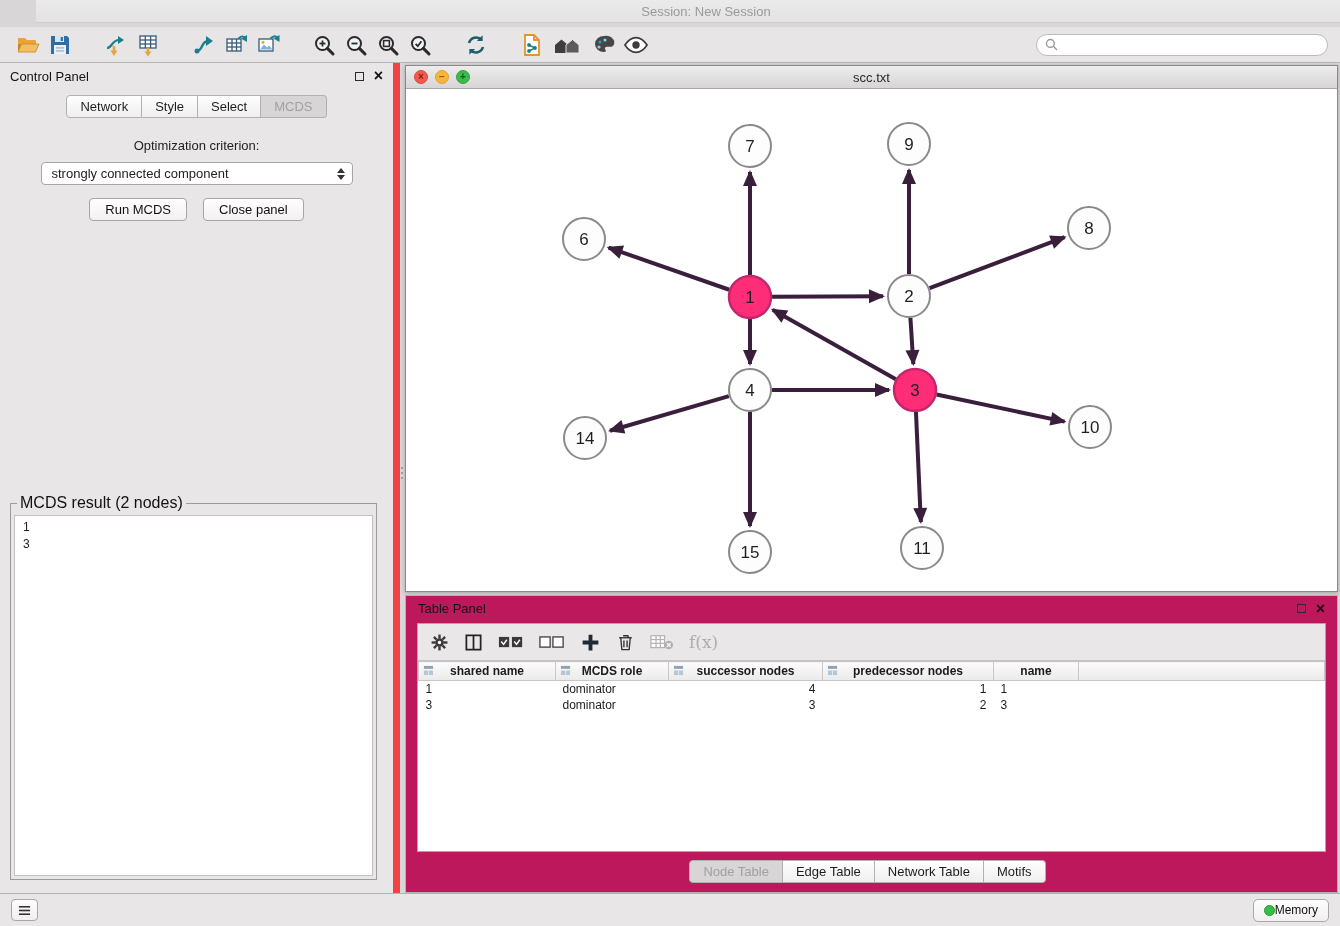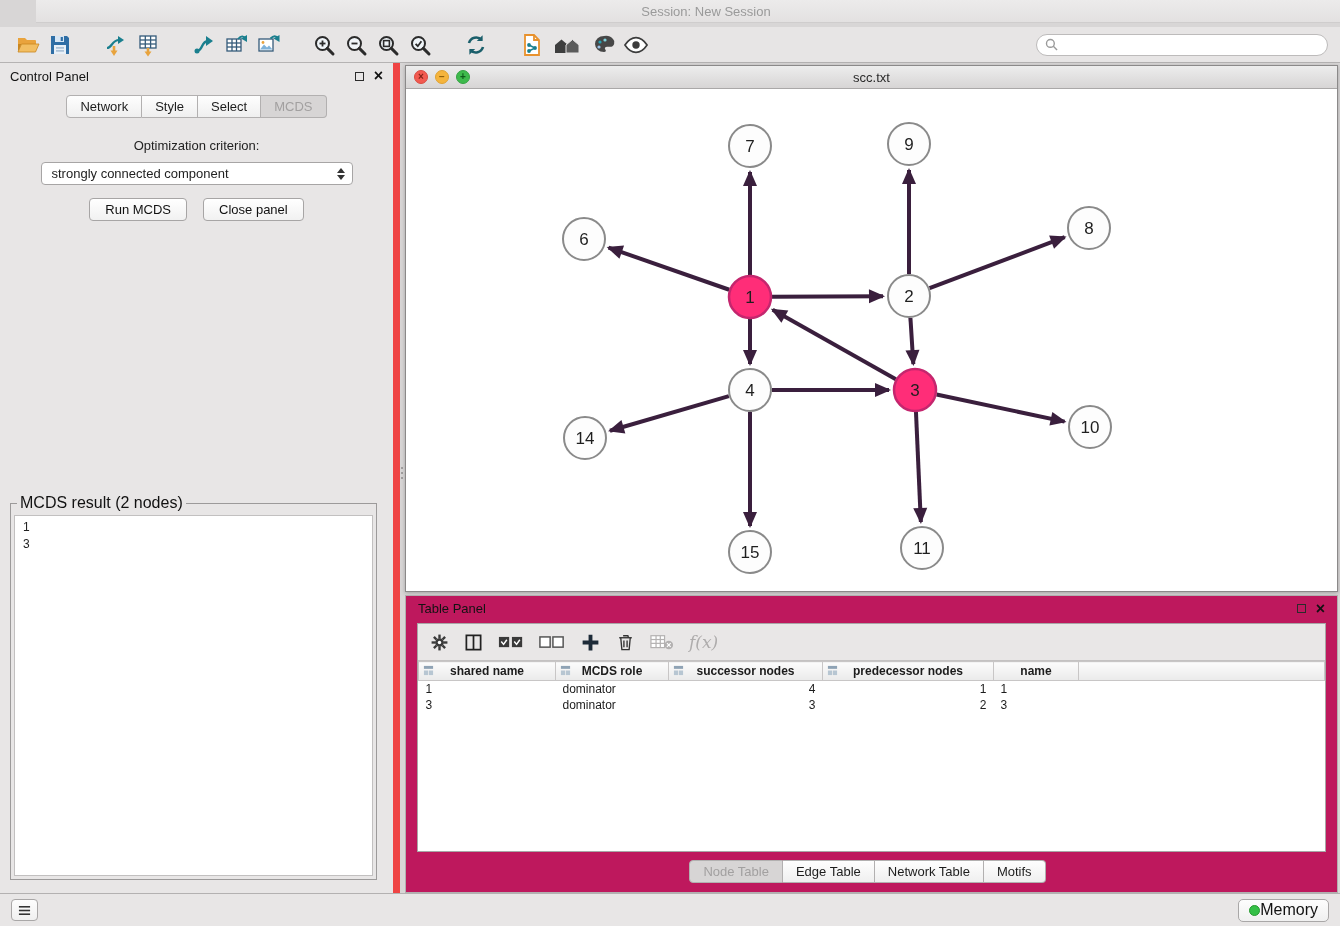--- a/index.html
+++ b/index.html
@@ -79,40 +79,40 @@
   
   .table-panel { position:absolute; left:405px; top:595px; width:933px; bottom:33px;
     background:#be185d; border:1px solid #b2b0b0; }
   .tp-header { height:25px; display:flex; align-items:center; padding:0 12px; color:#131313; }
   .table-card { position:absolute; left:11px; right:11px; top:27px; bottom:40px;
     background:#fff; border:1px solid #a8a6a6; display:flex; flex-direction:column; }
   .table-toolbar { height:37px; background:#e9e7e7; border-bottom:1px solid #c4c2c2;
     display:flex; align-items:center; padding:0 12px; gap:15px; }
   .tt-btn { display:flex; align-items:center; justify-content:center; }
   .tt-btn svg { display:block; }
-  .fx { font-family:"DejaVu Serif", serif; font-style:italic; color:#aeacac; font-size:17px; }
+  .fx { font-family:"DejaVu Serif", serif; color:#aeacac; font-size:17px; }
   .table-area { flex:1; background:#fff; overflow:hidden; }
   table.data { border-collapse:collapse; font-size:12px; table-layout:fixed; width:100%; }
   table.data th { font-weight:bold; background:linear-gradient(#fcfcfc,#eaeaea);
     border:1px solid #c8c6c6; height:19px; padding:0 2px; position:relative; color:#1c1c1c; }
   table.data th .col-icon { position:absolute; left:4px; top:3px; }
   table.data th.filler { background:linear-gradient(#fcfcfc,#eaeaea); }
   table.data td { height:16px; padding:0 7px; color:#1c1c1c; }
   td.al { text-align:left; } td.ar { text-align:right; }
   .tp-tabs { position:absolute; bottom:9px; left:0; right:8px; display:flex; justify-content:center; }
 
   
   .statusbar { position:absolute; left:0; bottom:0; width:100%; height:33px;
     background:#e8e6e6; border-top:1px solid #b3b1b1;
     display:flex; align-items:center; padding:0 11px; }
   .menu-btn { width:27px; height:22px; border:1px solid #a9a7a7; border-radius:4px;
     background:linear-gradient(#fdfdfd,#f0f0f0); display:flex; align-items:center; justify-content:center; }
   .memory-btn { margin-left:auto; height:23px; border:1px solid #a9a7a7; border-radius:5px;
     background:linear-gradient(#fdfdfd,#f0f0f0); display:flex; align-items:center; gap:0;
-    padding:0 10px; font-size:16px; color:#111; font-family:inherit; }
+    padding:0 10px; font-size:12px; color:#111; font-family:inherit; }
   .mem-dot { width:11px; height:11px; border-radius:50%; background:#34c047; border:1px solid #26992f; }
 </style>
 </head>
 <body>
 
 <div class="titlebar">
   <span>Session: New Session</span>
 </div>
 
 <div class="toolbar">

